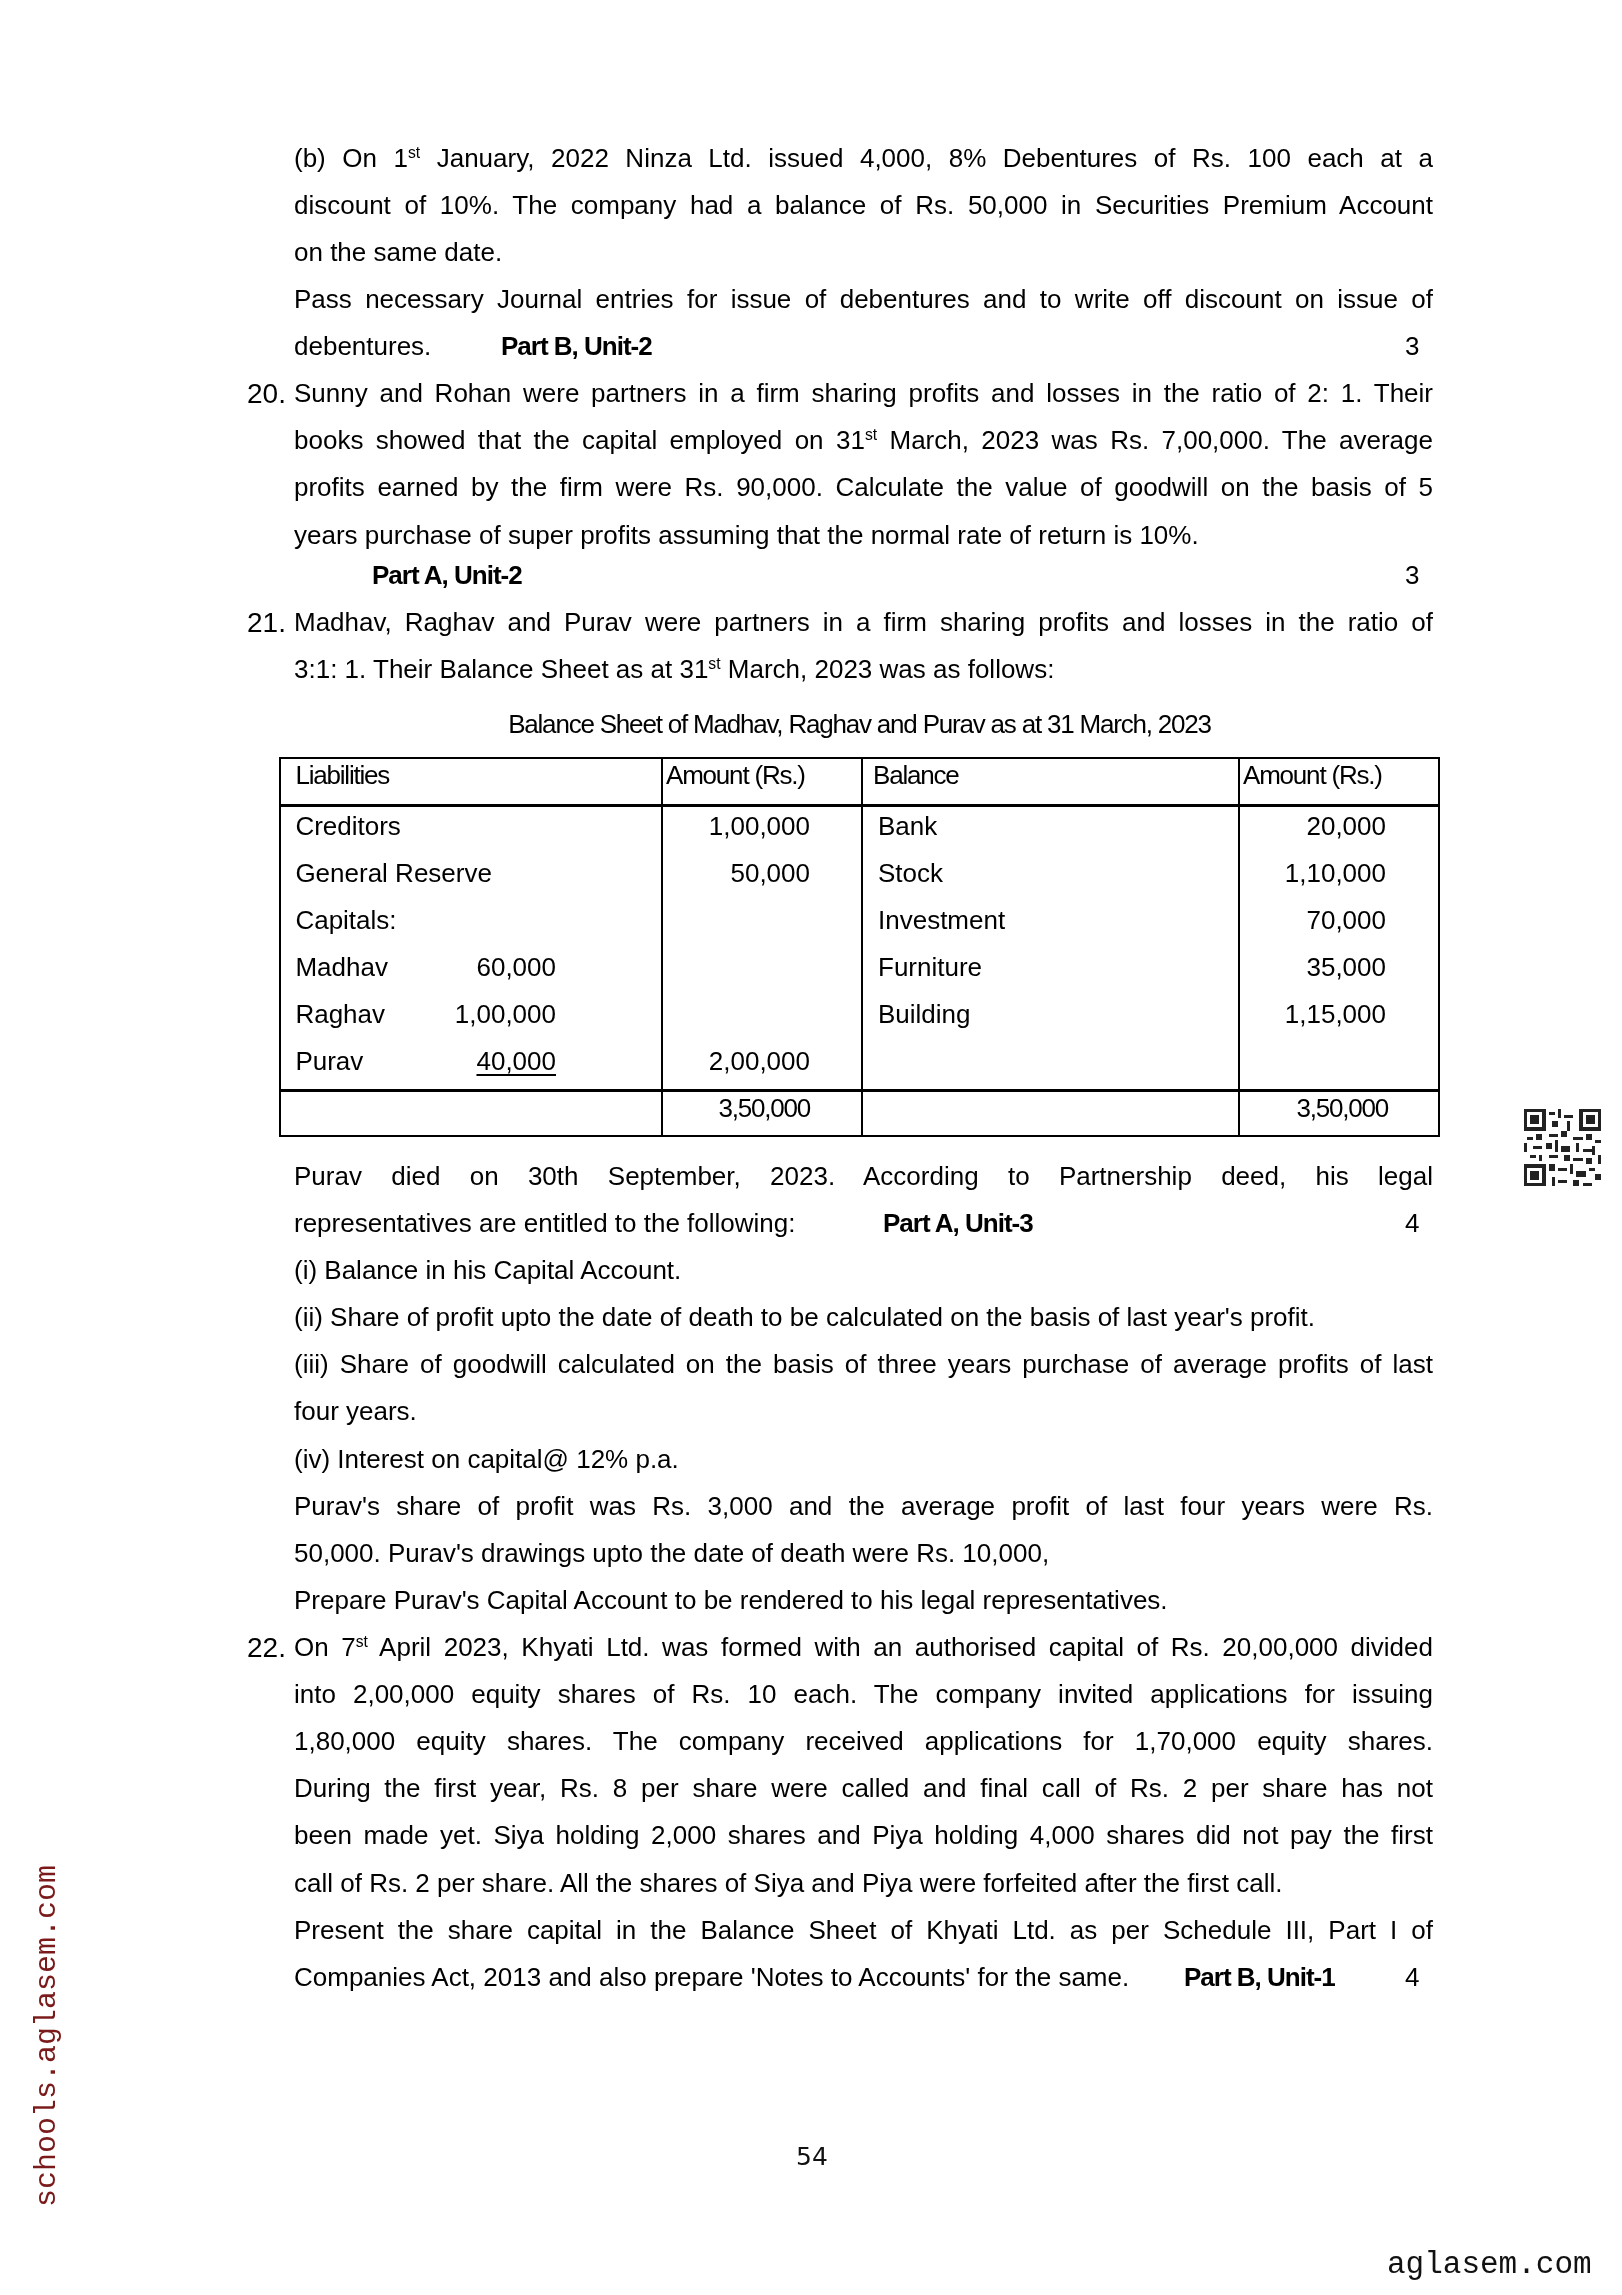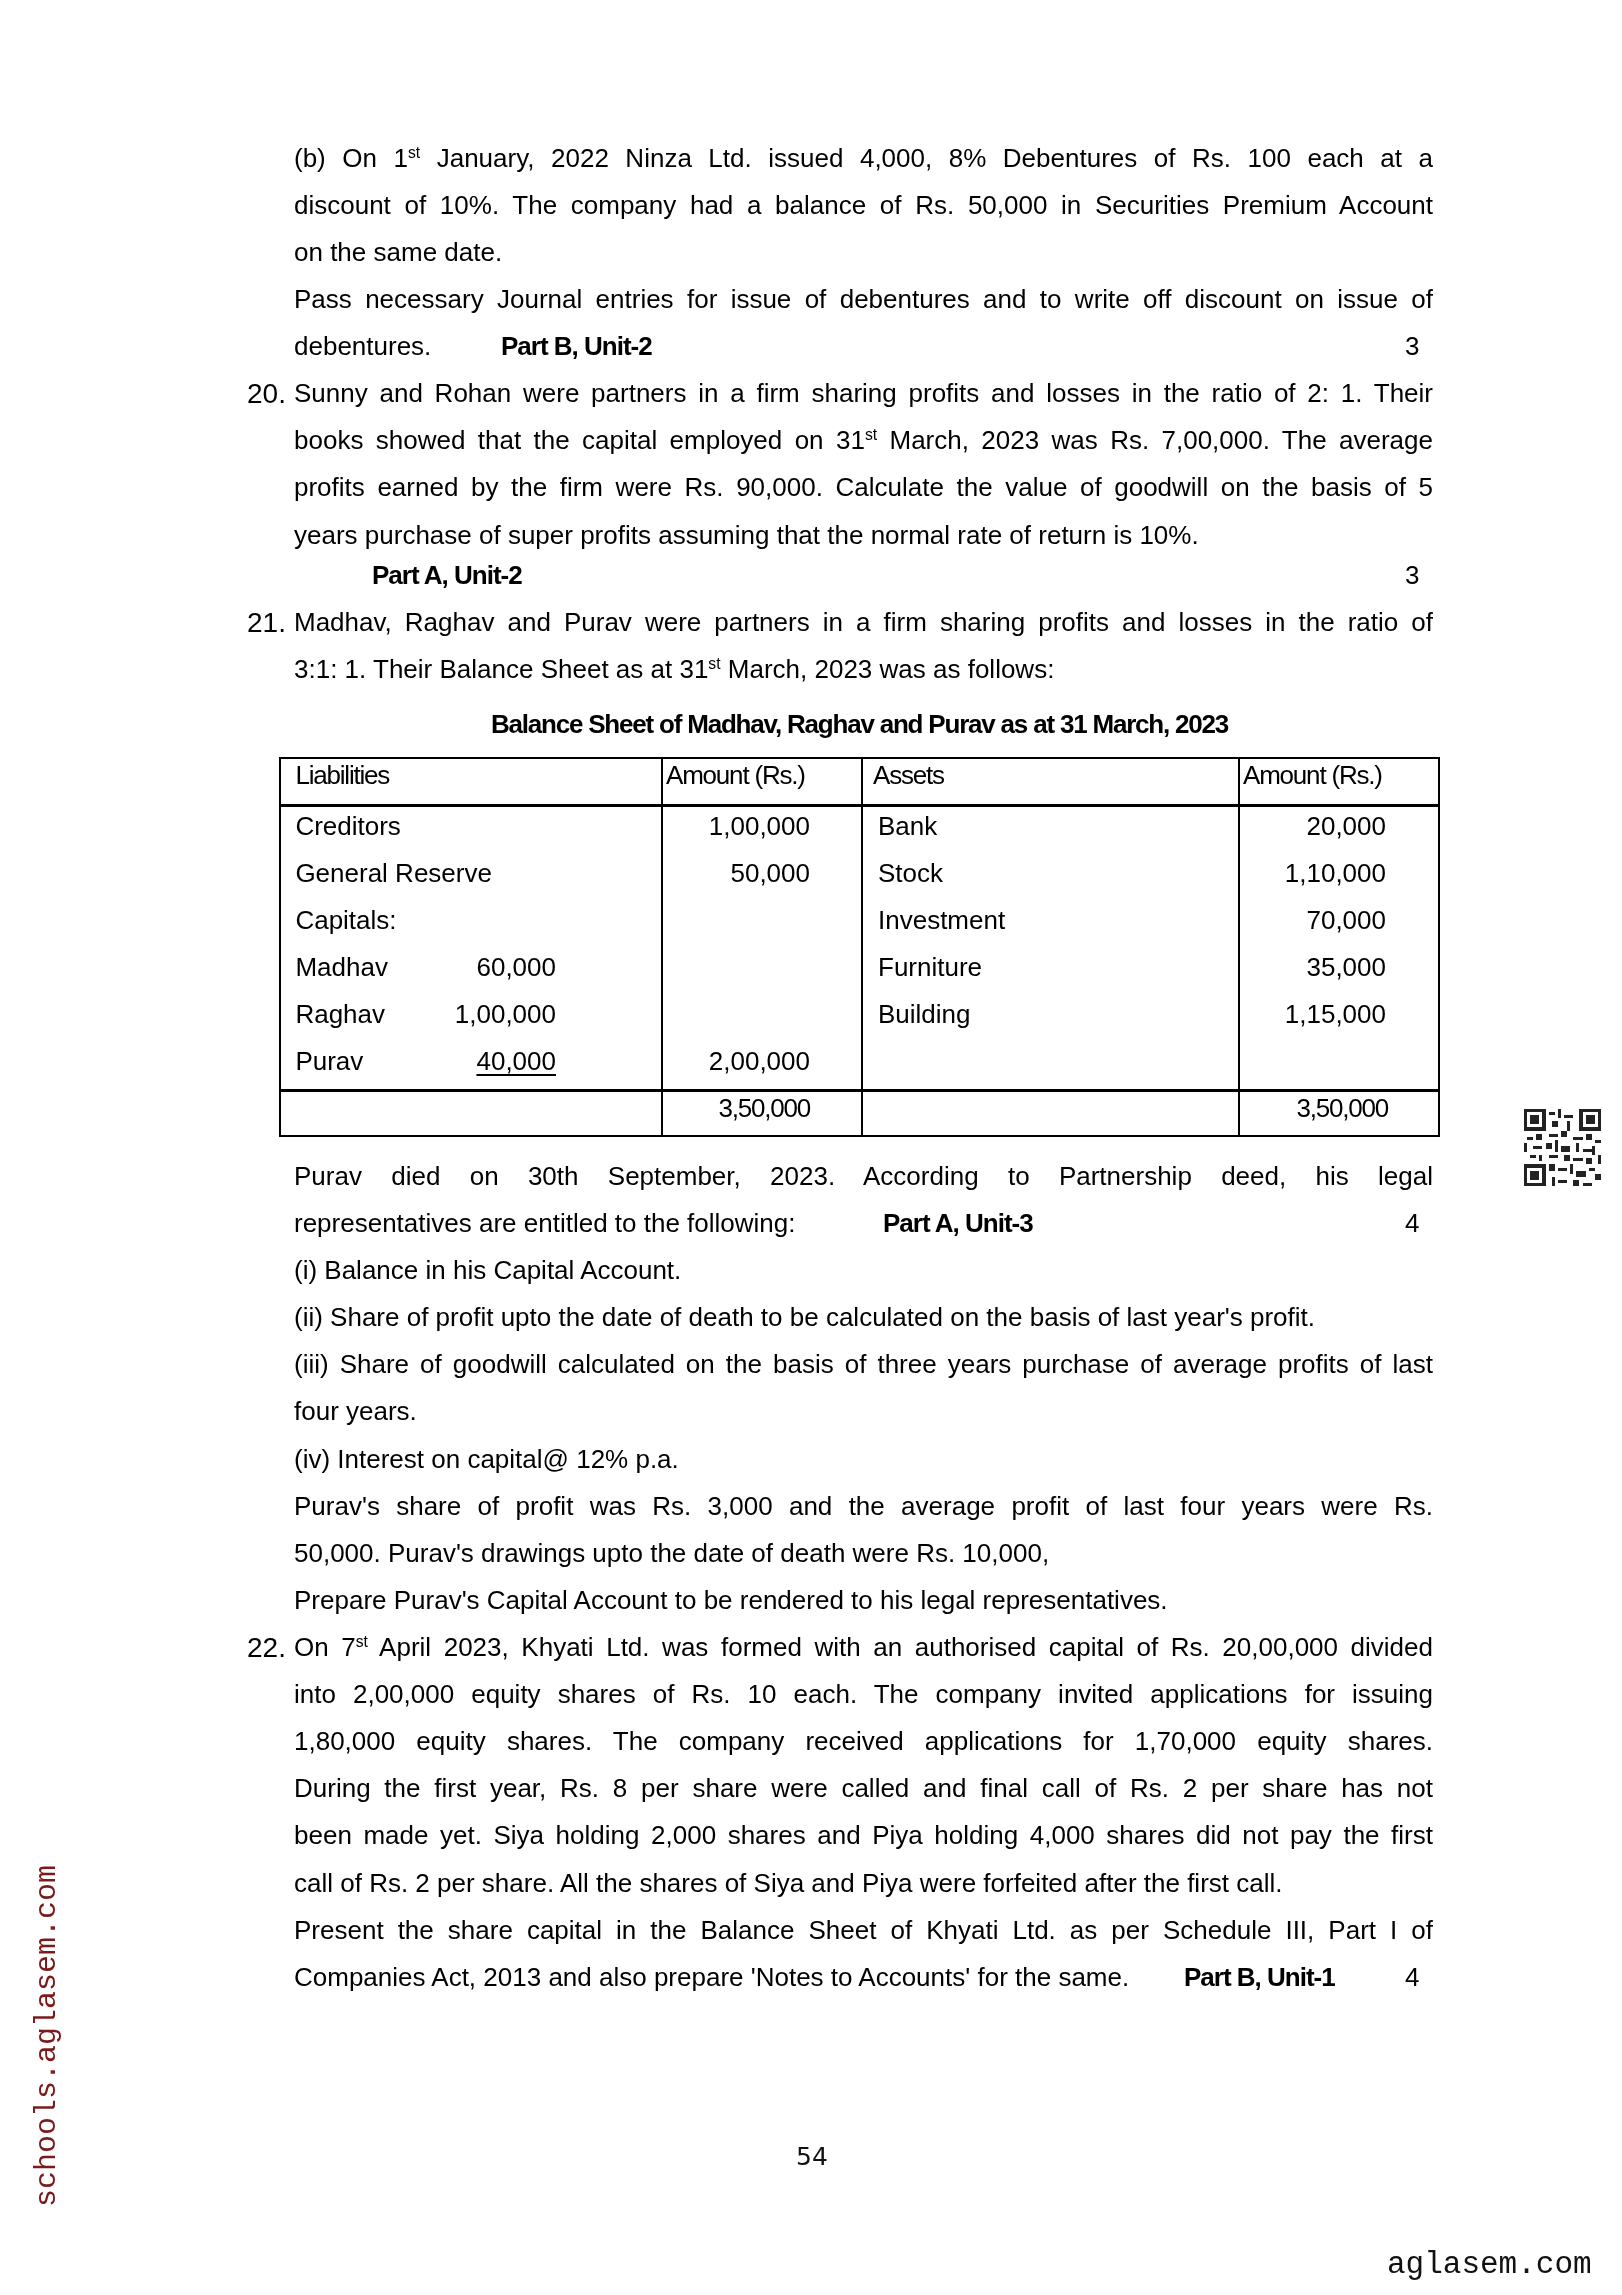--- a/index.html
+++ b/index.html
@@ -8,21 +8,21 @@
   .ln { position: absolute; left: 294px; width: 1139px; font-size: 26px; line-height: 31px;
         white-space: nowrap; }
   .just { text-align: justify; text-align-last: justify; white-space: normal; }
   .qnum { position: absolute; left: 247px; font-size: 28px; line-height: 31px; }
   .marks { position: absolute; left: 1405px; font-size: 26px; line-height: 31px; }
   sup { font-size: 15.7px; line-height: 0; vertical-align: 9.2px; }
   .unit { position: absolute; font-weight: bold; font-size: 26px; line-height: 31px; letter-spacing: -1px; }
 
   
   .bs-title { position: absolute; left: 279px; width: 1161px; top: 709px; text-align: center;
-              font-weight: bold; font-size: 26px; line-height: 31px; letter-spacing: -1.2px; }
+              font-weight: normal; font-size: 26px; line-height: 31px; letter-spacing: -1.2px; }
   .tbl { position: absolute; left: 279px; top: 757px; width: 1161px; height: 380px;
          border: 2.6px solid #000; box-sizing: border-box; }
   .vline { position: absolute; top: 0; bottom: 0; width: 2px; background: #000; }
   .hline { position: absolute; left: 0; right: 0; height: 3.3px; background: #000; }
   .cell { position: absolute; font-size: 26px; line-height: 31px; white-space: nowrap; }
   .hd { font-weight: normal; letter-spacing: -1.2px; }
   .r { text-align: right; }
   .u { text-decoration: underline; text-decoration-thickness: 2px; text-underline-offset: 3.9px; }
 
   .qr { position: absolute; left: 1524px; top: 1109px; width: 77px; height: 77px; }
@@ -61,21 +61,21 @@
 
 <div class="tbl">
   <div class="vline" style="left:380px"></div>
   <div class="vline" style="left:580px"></div>
   <div class="vline" style="left:957px"></div>
   <div class="hline" style="top:45px"></div>
   <div class="hline" style="top:330px"></div>
 
   <div class="cell hd" style="left:14.4px; top:1.3px">Liabilities</div>
   <div class="cell hd" style="left:385px; top:1.3px">Amount (Rs.)</div>
-  <div class="cell hd" style="left:592px; top:1.3px">Assets</div>
+  <div class="cell hd" style="left:592px; top:1.3px">Balance</div>
   <div class="cell hd" style="left:962px; top:1.3px">Amount (Rs.)</div>
 
   <div class="cell" style="left:14.4px; top:52px">Creditors</div>
   <div class="cell r" style="left:386px; width:143px; top:52px">1,00,000</div>
 
   <div class="cell" style="left:14.4px; top:99px">General Reserve</div>
   <div class="cell r" style="left:386px; width:143px; top:99px">50,000</div>
 
   <div class="cell" style="left:14.4px; top:146px">Capitals:</div>
 

